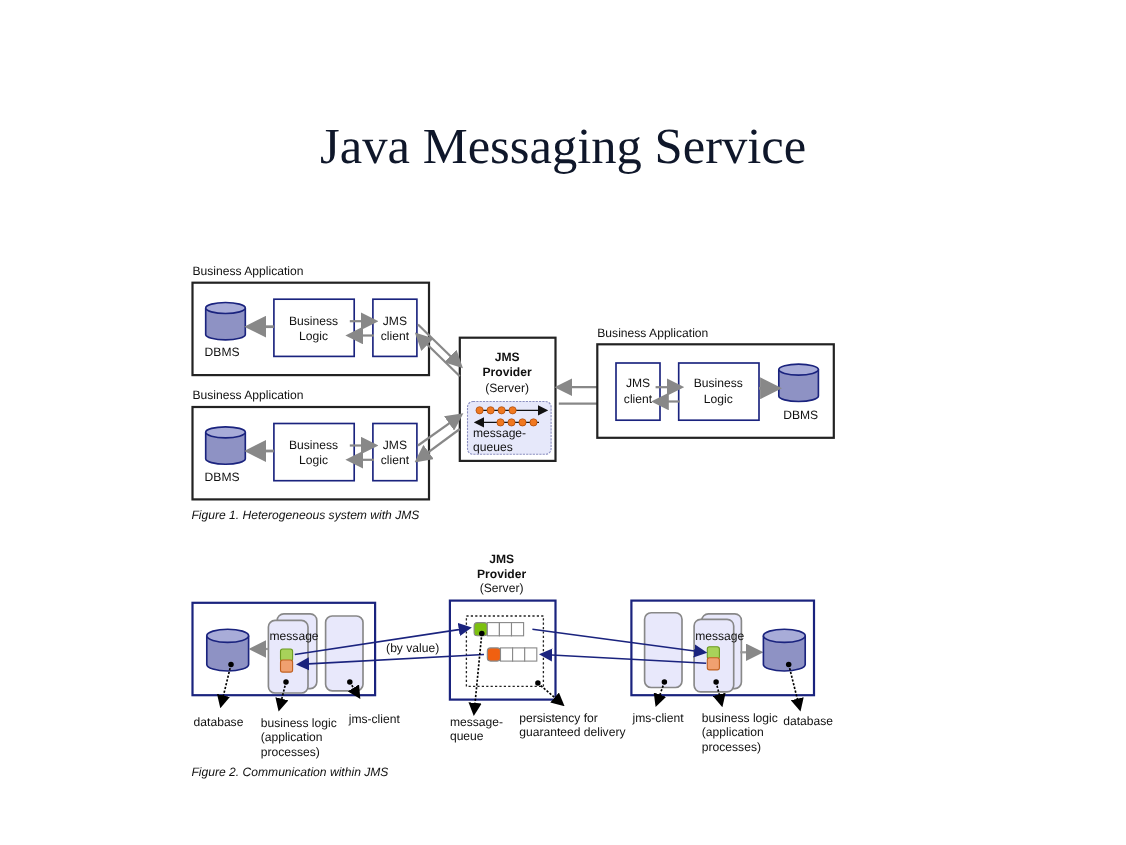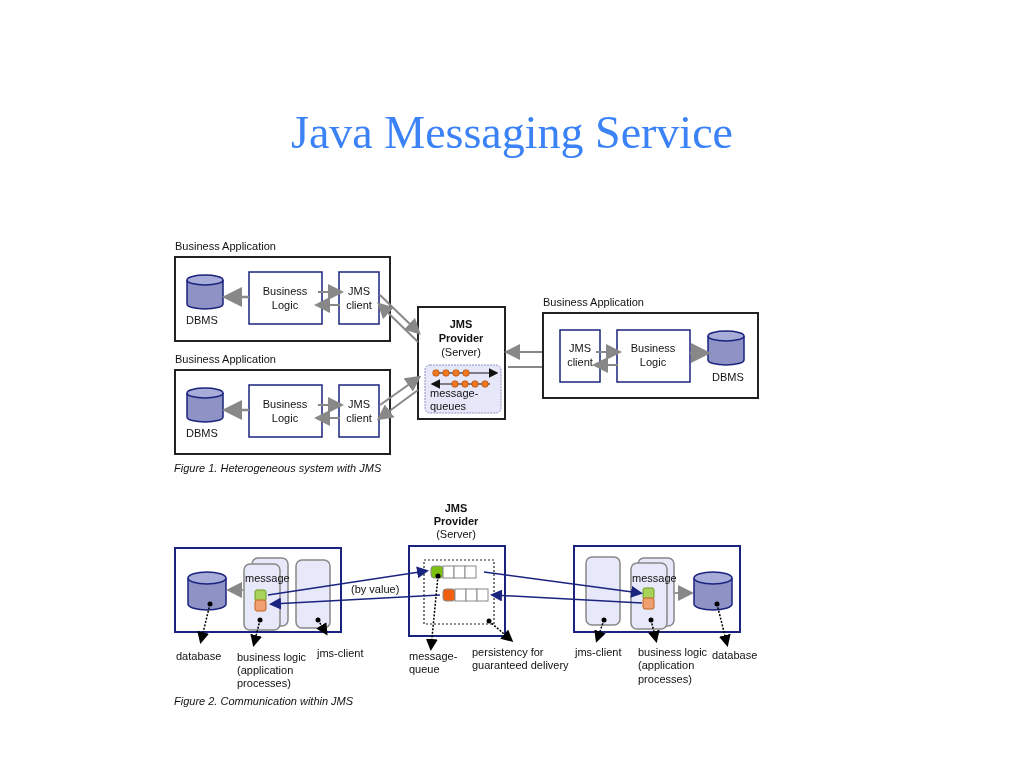--- a/index.html
+++ b/index.html
@@ -1,19 +1,19 @@
 <!DOCTYPE html>
 <html><head>
 <meta charset="utf-8">
 <style>
   html, body { margin: 0; padding: 0; background: #ffffff; }
   body { width: 1024px; height: 768px; position: relative; overflow: hidden; }
   .title {
     position: absolute; left: 0; top: 106px; width: 1024px; text-align: center;
-    font-family: "Liberation Serif", "DejaVu Serif", serif; font-size: 46px; color: #3b82f6;
+    font-family: "Liberation Serif", "DejaVu Serif", serif; font-size: 46px; color: #0f172a;
   }
   svg { position: absolute; left: 0; top: 0; }
   svg text { font-family: "Liberation Sans", "DejaVu Sans", sans-serif; fill: #111; }
   .lbl { font-size: 11px; }
   .cap { font-size: 11px; font-style: italic; }
   .bold { font-weight: bold; }
 </style>
 </head>
 <body>
 

